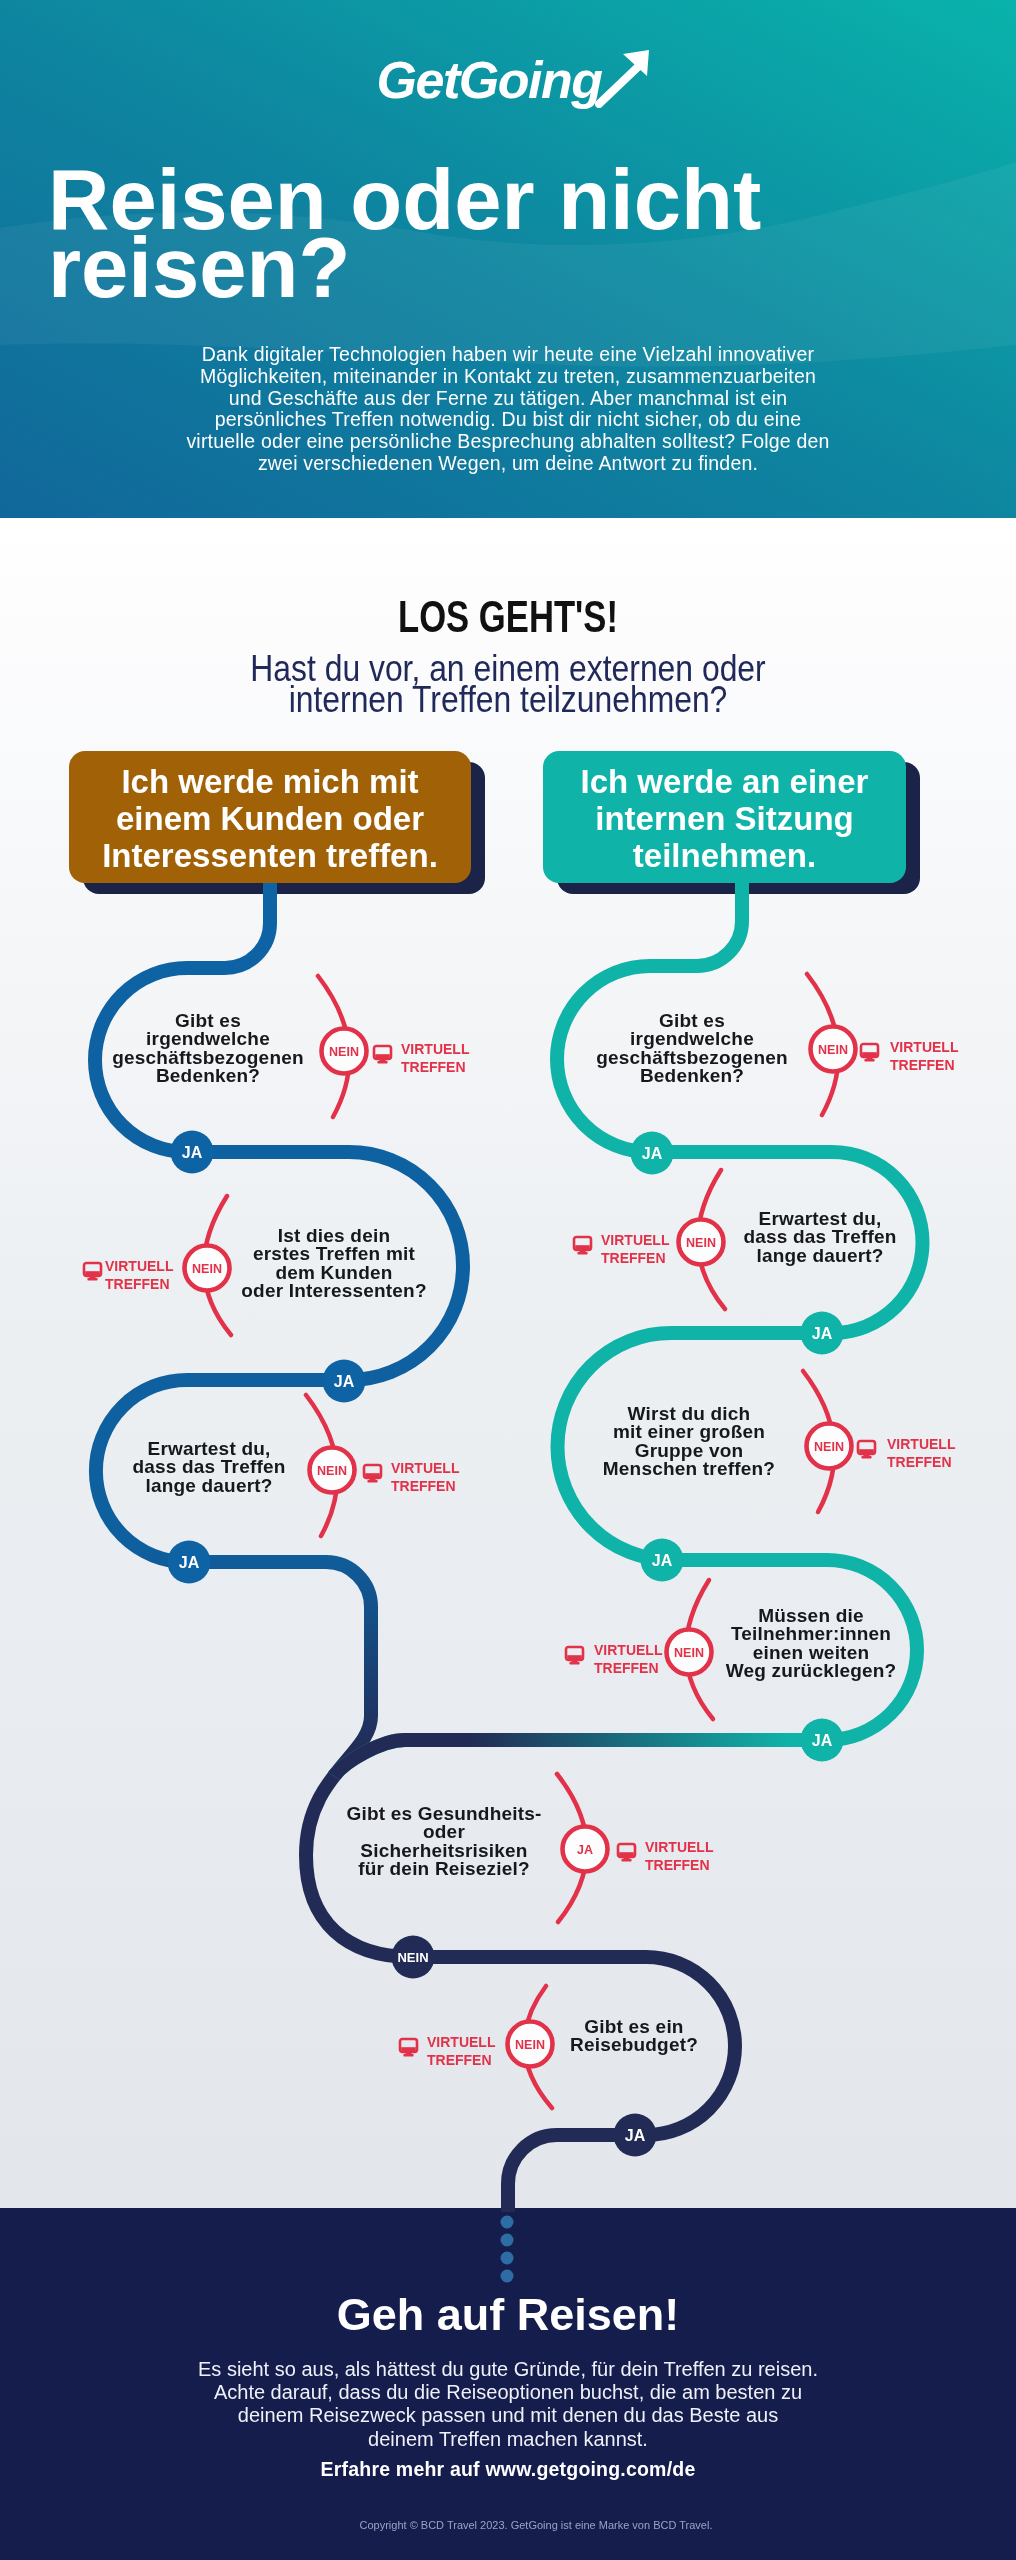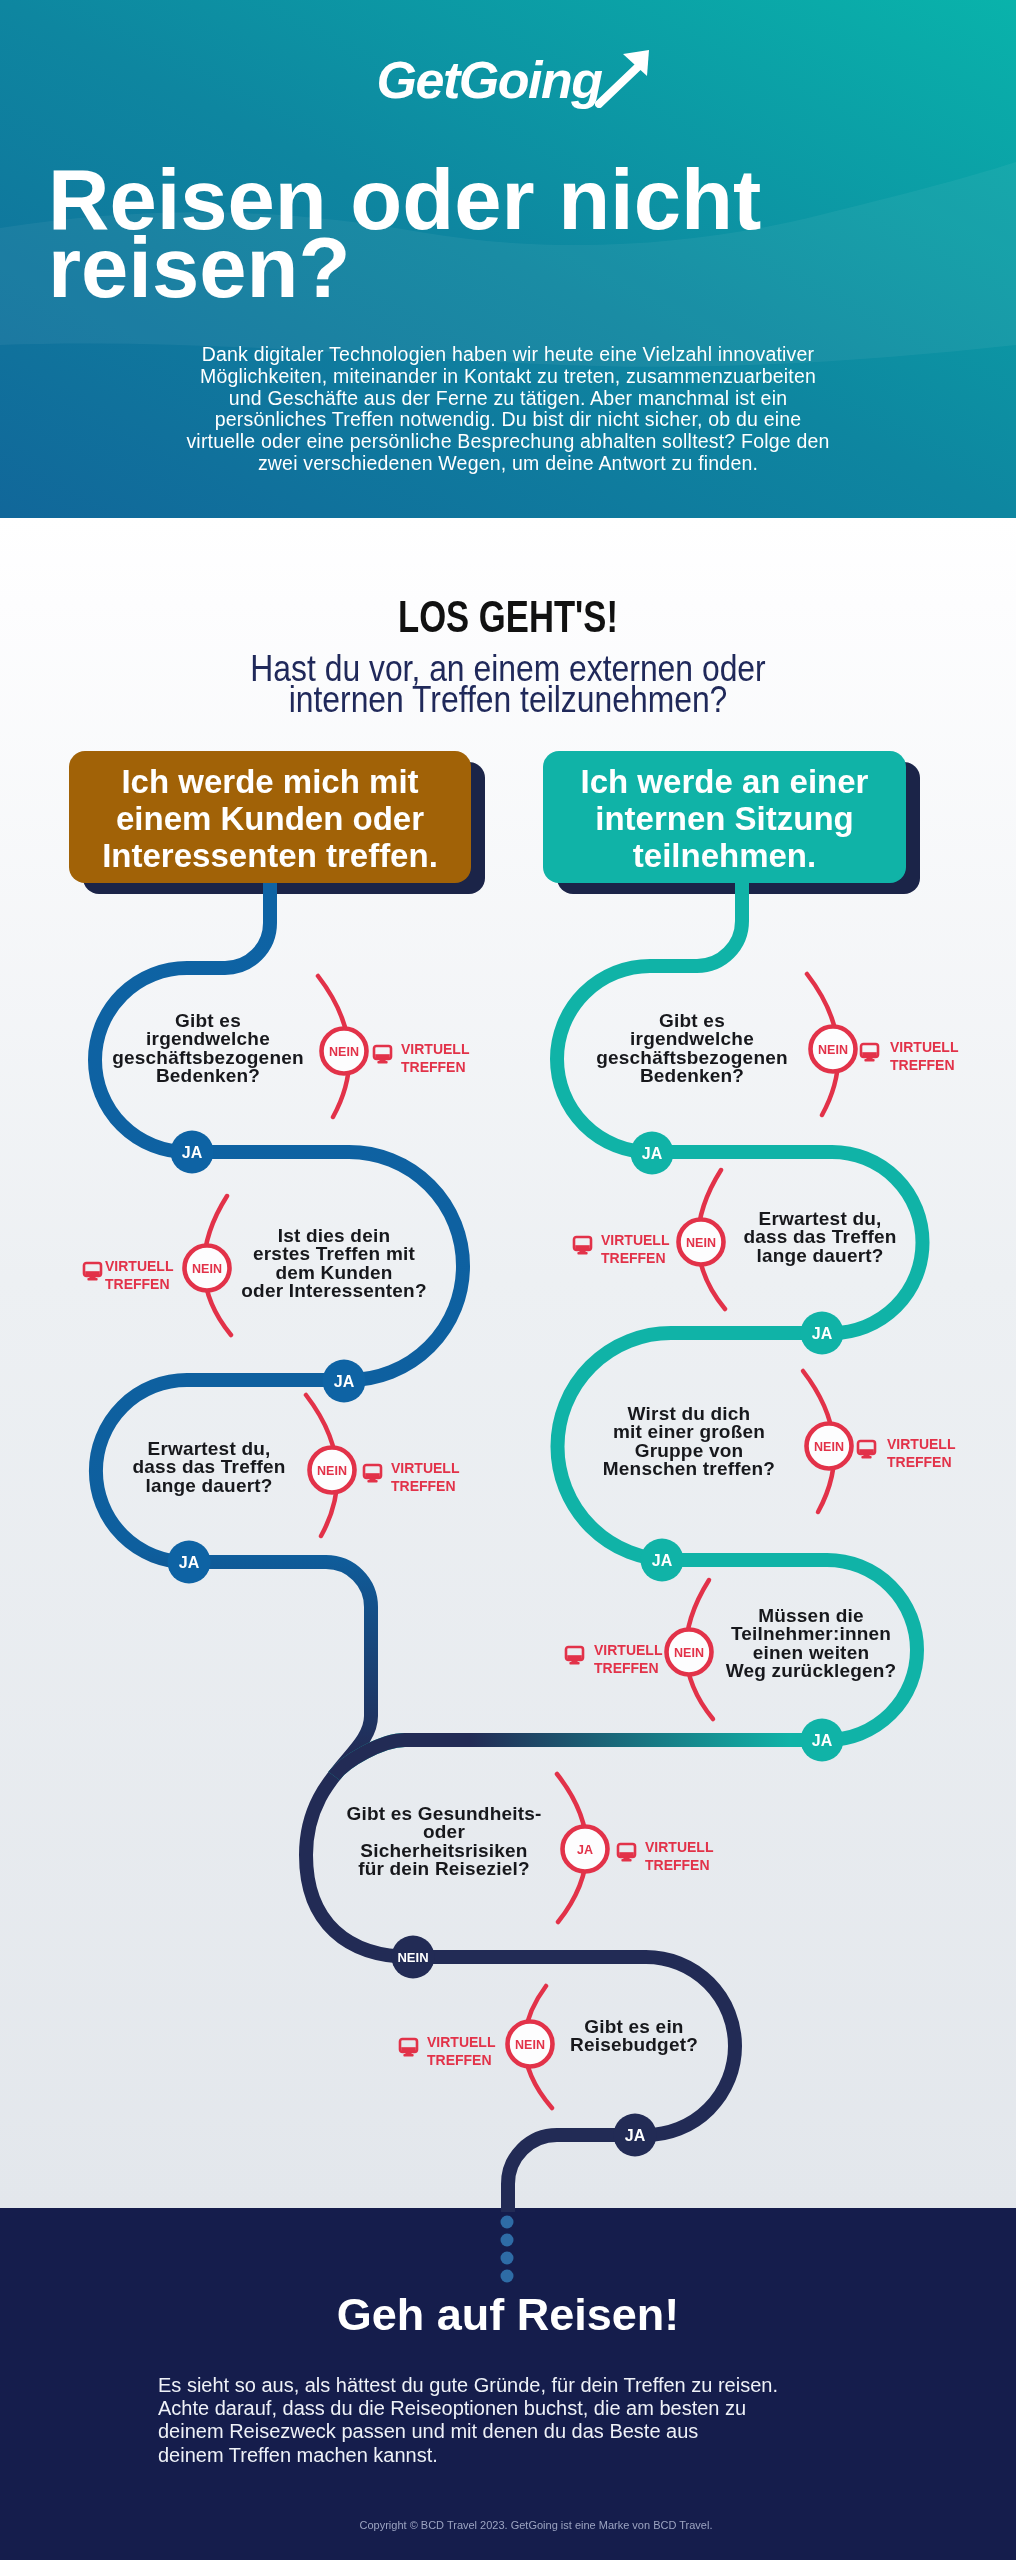--- a/index.html
+++ b/index.html
@@ -25,22 +25,22 @@
       line-height:37px;text-align:center;padding-top:12px;box-sizing:border-box;}
   .bx1{left:69px;top:751px;width:402px;height:132px;background:#a16207;
        box-shadow:14px 11px 0 0 #1b2448;}
   .bx2{left:543px;top:751px;width:363px;height:132px;background:#10b3a7;
        box-shadow:14px 11px 0 0 #1b2448;}
   .q{position:absolute;width:300px;text-align:center;color:#17181c;
      font-weight:bold;font-size:19px;line-height:18.4px;letter-spacing:0.2px;}
   .footer{position:absolute;left:0;top:2208px;width:1016px;height:352px;background:#151d4c;}
   .gehauf{position:absolute;left:0;top:2292px;width:1016px;text-align:center;color:#fff;
           font-weight:bold;font-size:45px;line-height:45px;}
-  .fp{position:absolute;left:158px;top:2358px;width:700px;text-align:left;color:#eef1f7;
-      font-size:20px;line-height:23.2px;margin-top:16px;}
+  .fp{position:absolute;left:158px;top:2358px;width:700px;text-align:center;color:#eef1f7;
+      font-size:20px;line-height:23.2px;}
   .fb{position:absolute;left:0;top:2458px;width:1016px;text-align:center;color:#fff;
       font-weight:bold;font-size:19.5px;letter-spacing:0.2px;}
   .fc{position:absolute;left:0;top:2519px;width:1016px;text-align:center;color:#9ba3c0;
       font-size:11px;padding-left:28px;}
   svg.flow{position:absolute;left:0;top:0;}
 </style>
 </head>
 <body>
 <div class="page">
   <div class="header">
@@ -77,20 +77,21 @@
   <div class="q" style="left:539px;top:1405px;text-align:center;">Wirst du dich<br>mit einer großen<br>Gruppe von<br>Menschen treffen?</div>
   <div class="q" style="left:661px;top:1607px;">Müssen die<br>Teilnehmer:innen<br>einen weiten<br>Weg zurücklegen?</div>
   <div class="q" style="left:294px;top:1805px;">Gibt es Gesundheits-<br>oder<br>Sicherheitsrisiken<br>für dein Reiseziel?</div>
   <div class="q" style="left:484px;top:2018px;">Gibt es ein<br>Reisebudget?</div>
 
   <div class="gehauf">Geh auf Reisen!</div>
   <div class="fp">Es sieht so aus, als hättest du gute Gründe, für dein Treffen zu reisen.<br>
 Achte darauf, dass du die Reiseoptionen buchst, die am besten zu<br>
 deinem Reisezweck passen und mit denen du das Beste aus<br>
 deinem Treffen machen kannst.</div>
+  <div class="fb">Erfahre mehr auf www.getgoing.com/de</div>
   <div class="fc">Copyright © BCD Travel 2023. GetGoing ist eine Marke von BCD Travel.</div>
 
   <svg class="flow" width="1016" height="2560" viewBox="0 0 1016 2560" fill="none">
     <defs>
       <linearGradient id="gA" gradientUnits="userSpaceOnUse" x1="0" y1="900" x2="0" y2="1800">
         <stop offset="0" stop-color="#0e63a4"></stop>
         <stop offset="0.72" stop-color="#0e5f9e"></stop>
         <stop offset="0.95" stop-color="#222b55"></stop>
         <stop offset="1" stop-color="#222b55"></stop>
       </linearGradient>

